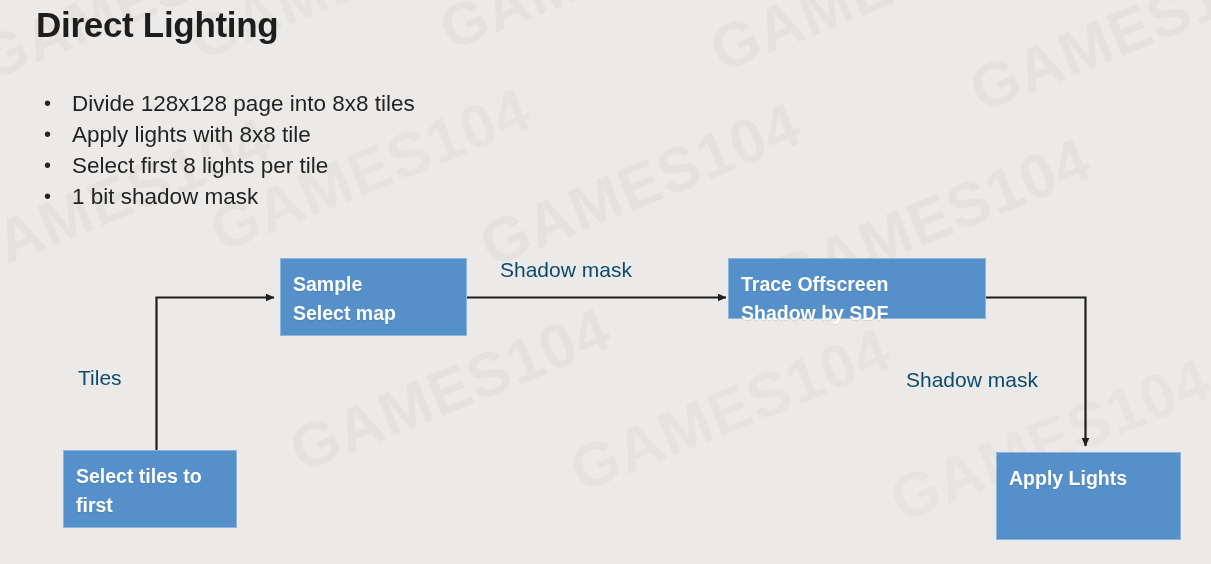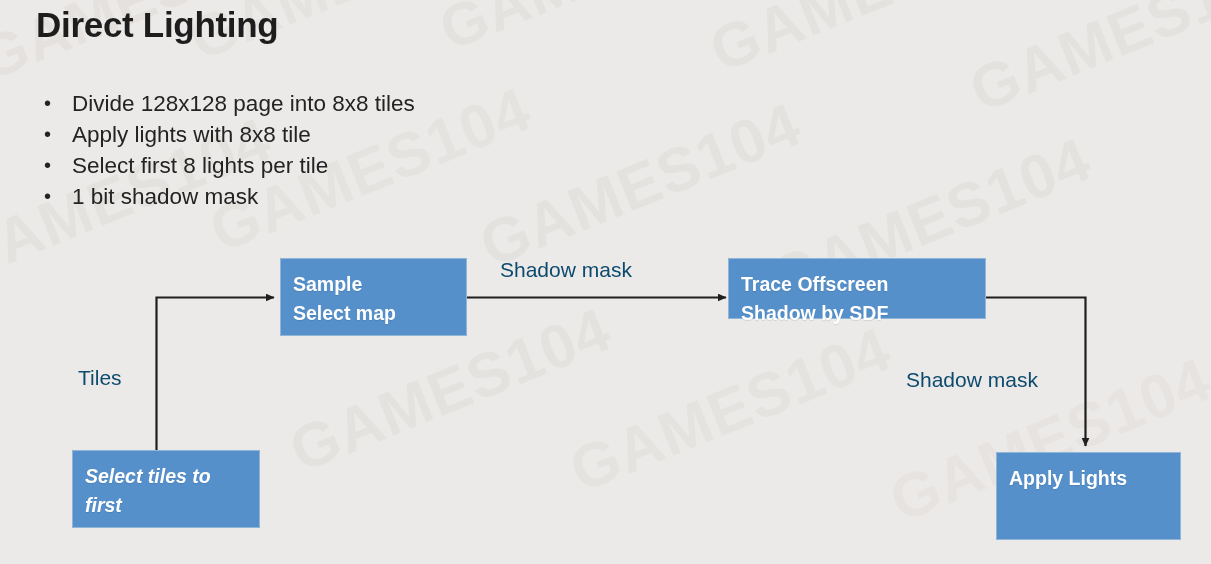--- a/index.html
+++ b/index.html
@@ -169,21 +169,21 @@
 
     <path d="M467,297.5 L726,297.5" fill="none" stroke="#1f1f1f" stroke-width="2.2" marker-end="url(#arrowhead)"></path>
 
     <path d="M986,297.5 L1085.5,297.5 L1085.5,446" fill="none" stroke="#1f1f1f" stroke-width="2.2" marker-end="url(#arrowhead)"></path>
   </svg>
 
   <div class="edge-label" style="left:78px; top:366px;">Tiles</div>
   <div class="edge-label" style="left:500px; top:258px;">Shadow mask</div>
   <div class="edge-label" style="left:906px; top:368px;">Shadow mask</div>
 
-  <div class="node" style="left:72px; top:450px; width:188px; height:78px;font-style:italic;">
+  <div class="node" style="left:63px; top:450px; width:174px; height:78px;">
     <span>Select tiles to</span>
     <span>first</span>
   </div>
 
   <div class="node" style="left:280px; top:258px; width:187px; height:78px;">
     <span>Sample</span>
     <span>Select map</span>
   </div>
 
   <div class="node" style="left:728px; top:258px; width:258px; height:61px;">

